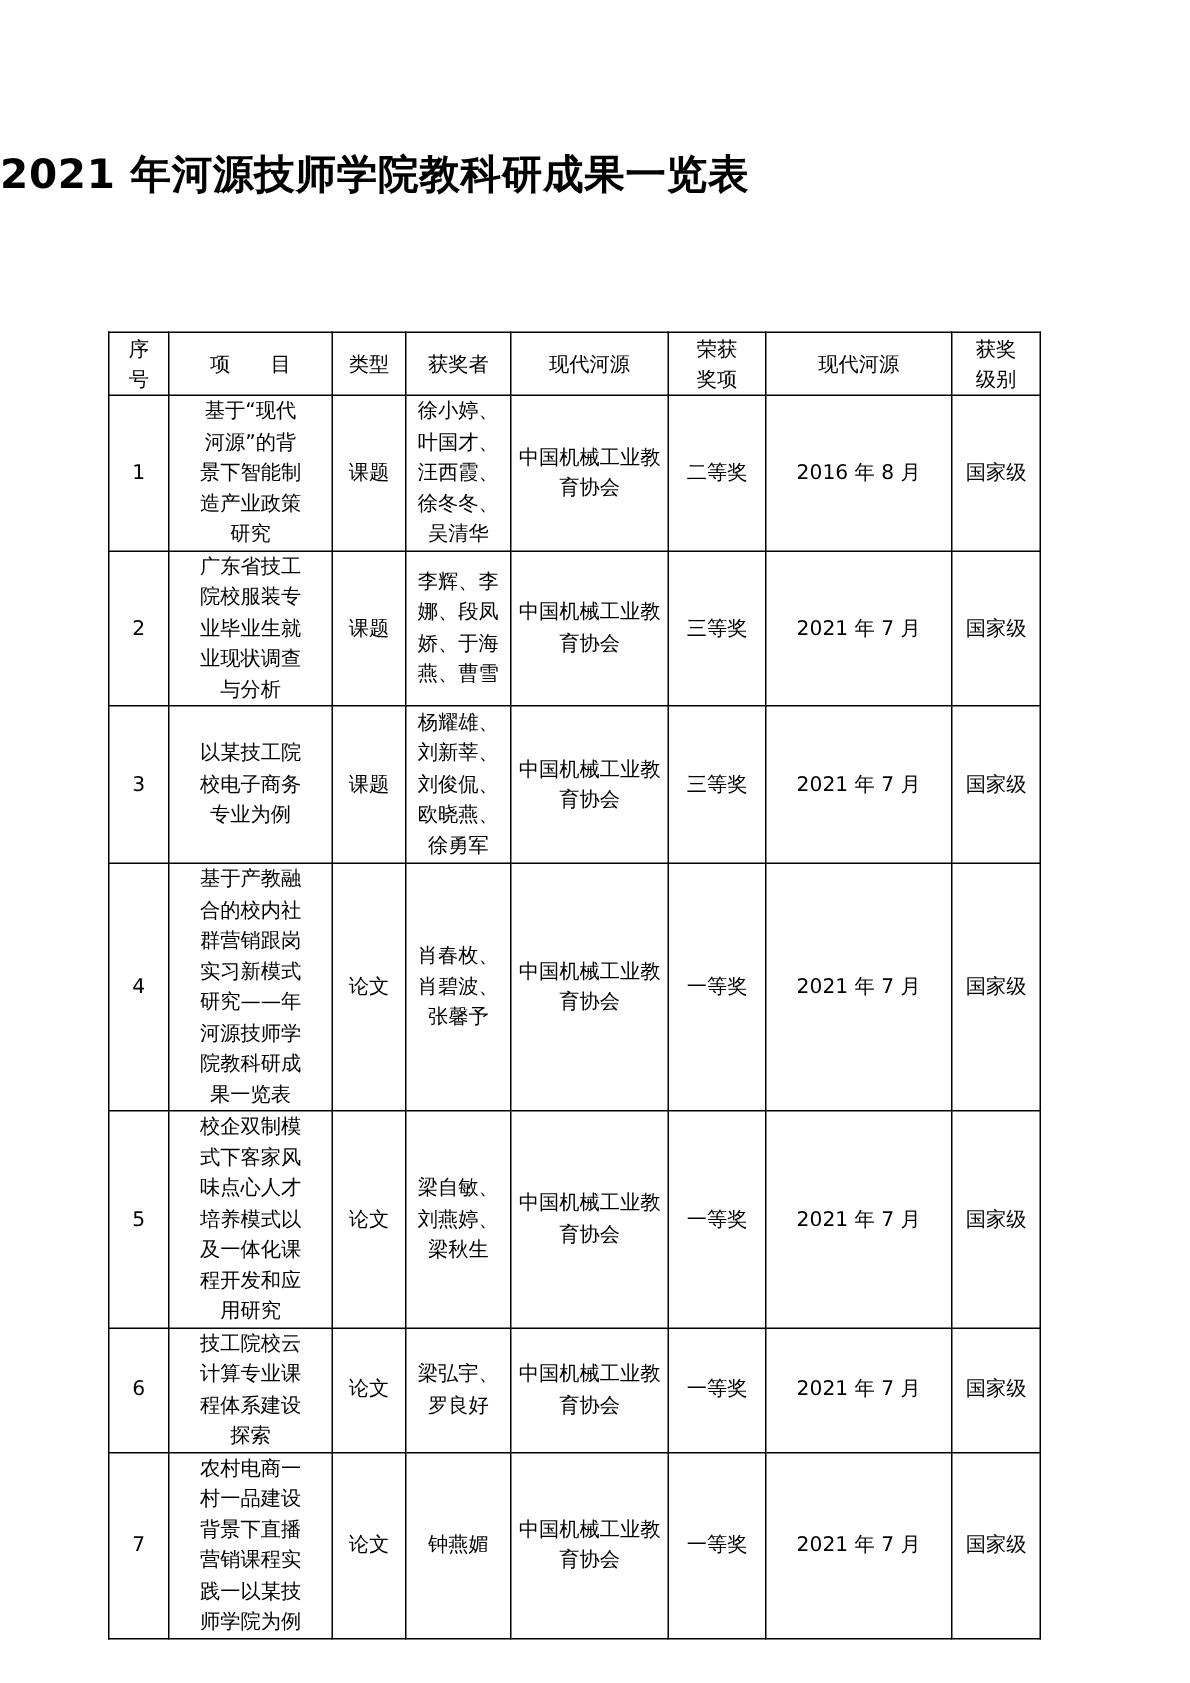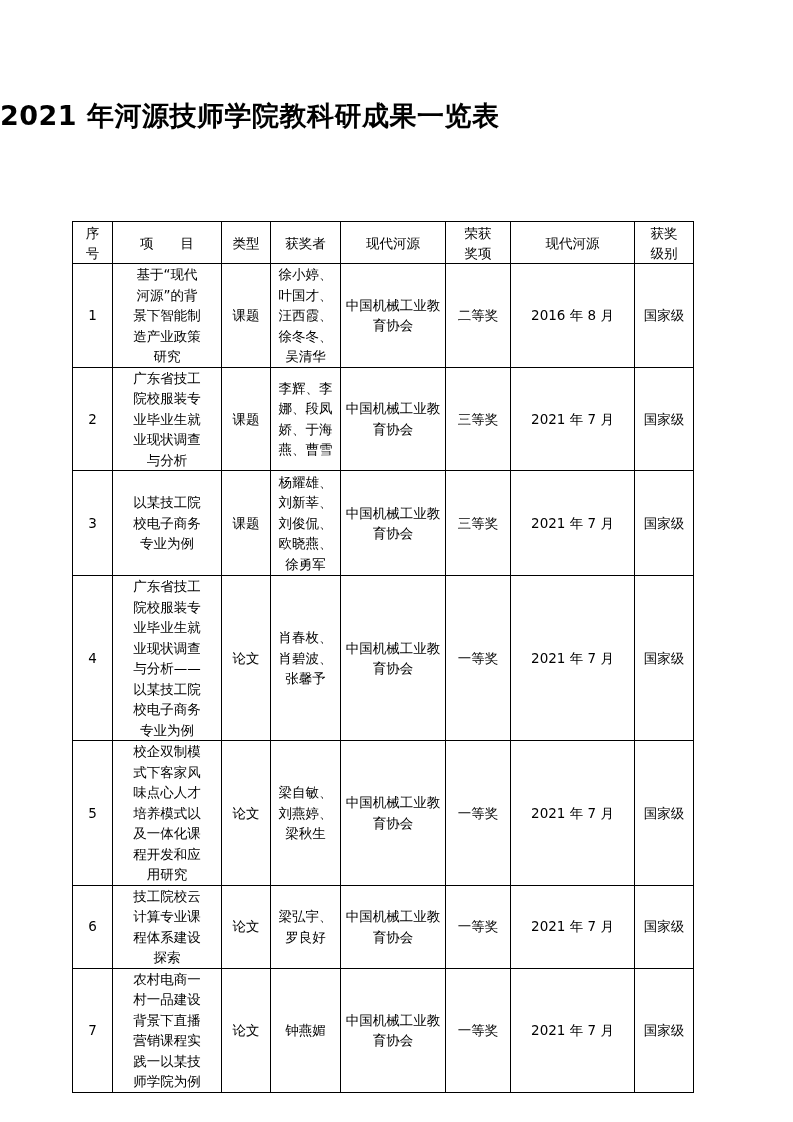--- a/index.html
+++ b/index.html
@@ -68,21 +68,21 @@
       <td class="proj">以某技工院校电子商务专业为例</td>
       <td>课题</td>
       <td>杨耀雄、刘新莘、刘俊侃、欧晓燕、徐勇军</td>
       <td>中国机械工业教育协会</td>
       <td>三等奖</td>
       <td>2021 年 7 月</td>
       <td>国家级</td>
     </tr>
     <tr style="height:146px">
       <td>4</td>
-      <td class="proj">广东省技工院校服装专业毕业生就业现状调查与分析——以某技工院校电子商务专业为例</td>
+      <td class="proj">基于产教融合的校内社群营销跟岗实习新模式研究——年河源技师学院教科研成果一览表</td>
       <td>论文</td>
       <td>肖春枚、肖碧波、张馨予</td>
       <td>中国机械工业教育协会</td>
       <td>一等奖</td>
       <td>2021 年 7 月</td>
       <td>国家级</td>
     </tr>
     <tr style="height:125px">
       <td>5</td>
       <td class="proj">校企双制模式下客家风味点心人才培养模式以及一体化课程开发和应用研究</td>

